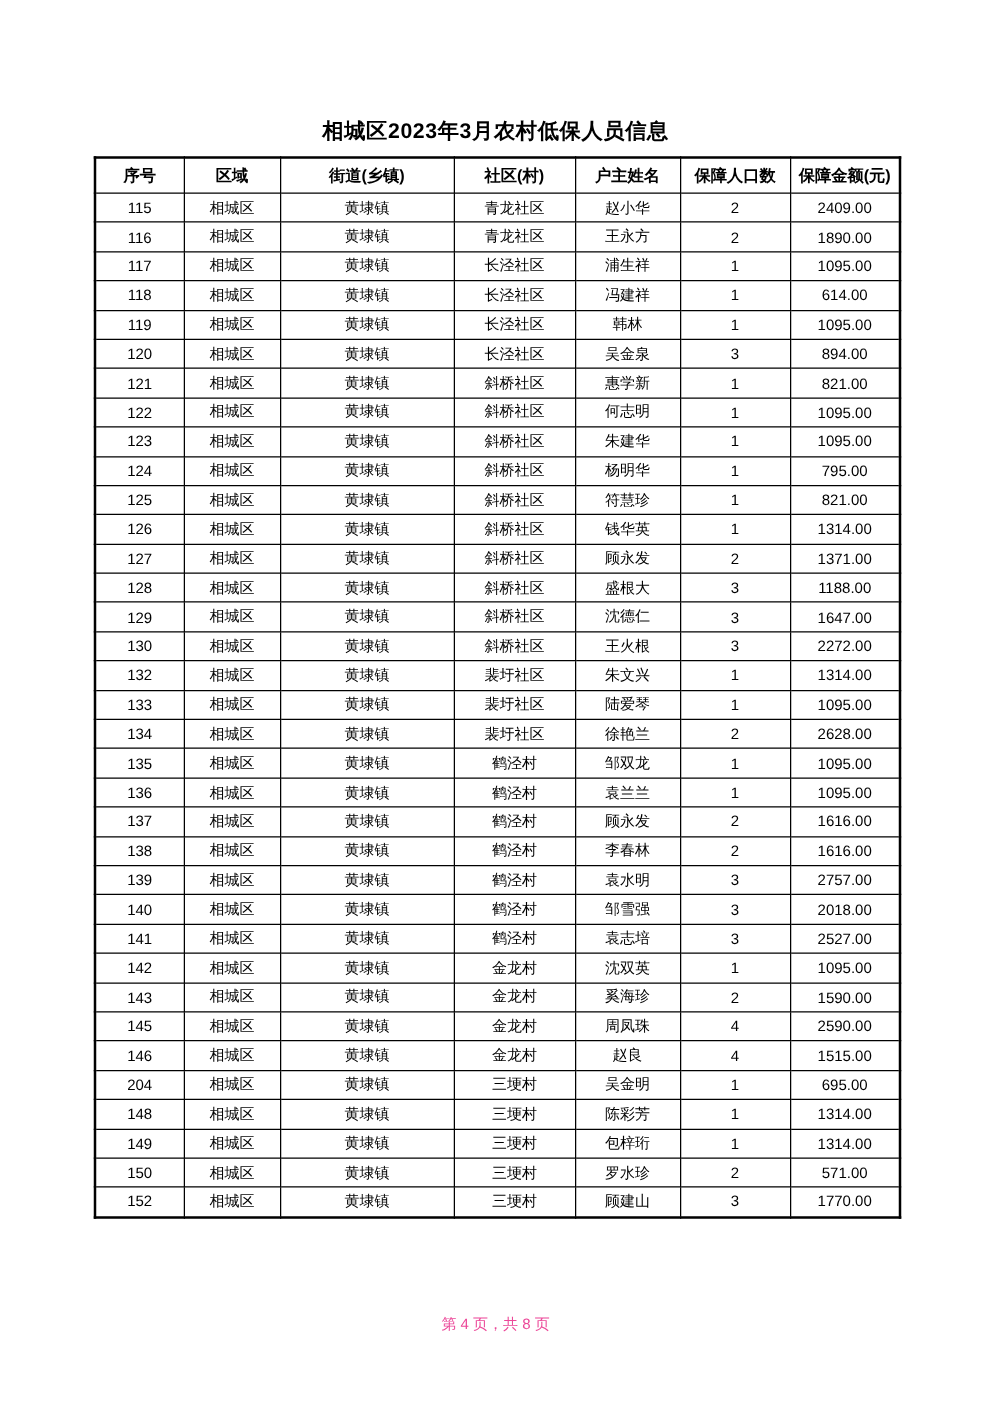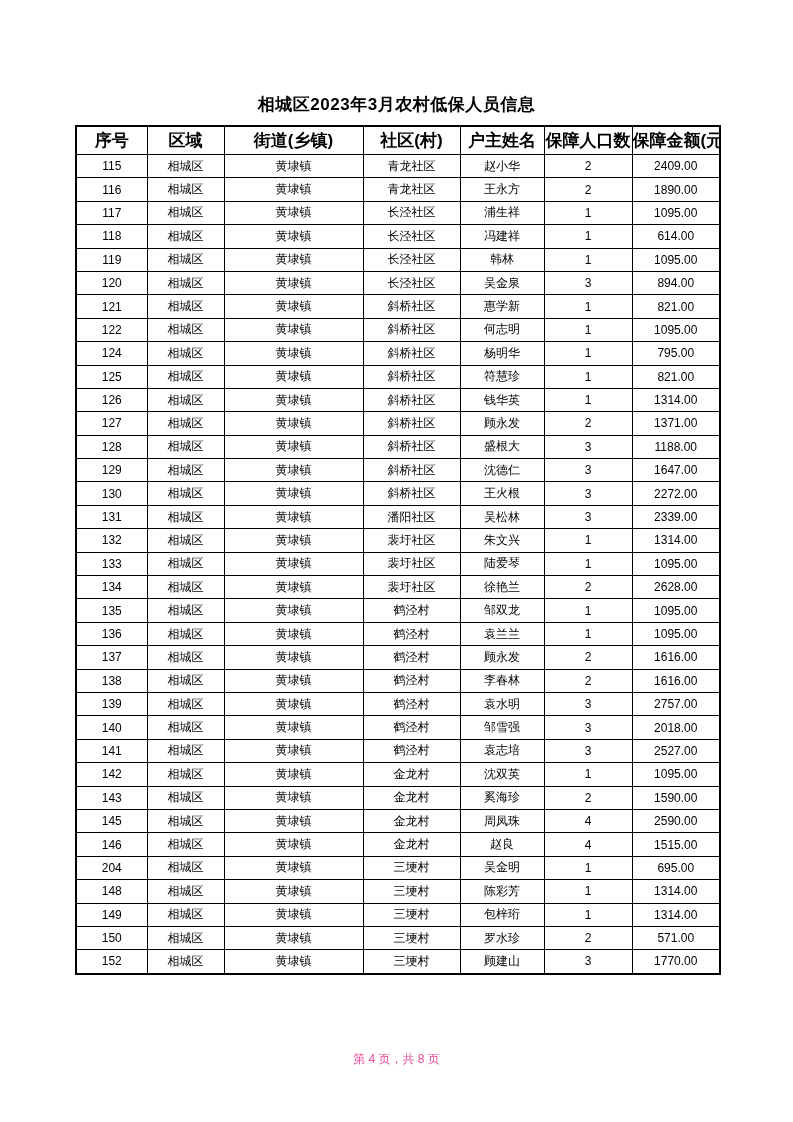--- a/index.html
+++ b/index.html
@@ -38,21 +38,21 @@
   table.welfare-table td {
     border: 1px solid #000000;
     text-align: center;
     vertical-align: middle;
     overflow: hidden;
     white-space: nowrap;
     padding: 0;
   }
   table.welfare-table th {
     height: 27px;
-    font-size: 17px;
+    font-size: 13px;
     font-weight: bold;
   }
   table.welfare-table td {
     height: 22.4px;
     font-size: 12px;
     font-weight: normal;
   }
   .page-footer {
     position: absolute;
     left: 0;
@@ -158,20 +158,29 @@
         <tr>
           <td>122</td>
           <td>相城区</td>
           <td>黄埭镇</td>
           <td>斜桥社区</td>
           <td>何志明</td>
           <td>1</td>
           <td>1095.00</td>
         </tr>
         <tr>
+          <td>123</td>
+          <td>相城区</td>
+          <td>黄埭镇</td>
+          <td>斜桥社区</td>
+          <td>朱建华</td>
+          <td>1</td>
+          <td>1095.00</td>
+        </tr>
+        <tr>
           <td>124</td>
           <td>相城区</td>
           <td>黄埭镇</td>
           <td>斜桥社区</td>
           <td>杨明华</td>
           <td>1</td>
           <td>795.00</td>
         </tr>
         <tr>
           <td>125</td>
@@ -219,29 +228,20 @@
           <td>1647.00</td>
         </tr>
         <tr>
           <td>130</td>
           <td>相城区</td>
           <td>黄埭镇</td>
           <td>斜桥社区</td>
           <td>王火根</td>
           <td>3</td>
           <td>2272.00</td>
-        </tr>
-        <tr>
-          <td>131</td>
-          <td>相城区</td>
-          <td>黄埭镇</td>
-          <td>潘阳社区</td>
-          <td>吴松林</td>
-          <td>3</td>
-          <td>2339.00</td>
         </tr>
         <tr>
           <td>132</td>
           <td>相城区</td>
           <td>黄埭镇</td>
           <td>裴圩社区</td>
           <td>朱文兴</td>
           <td>1</td>
           <td>1314.00</td>
         </tr>

